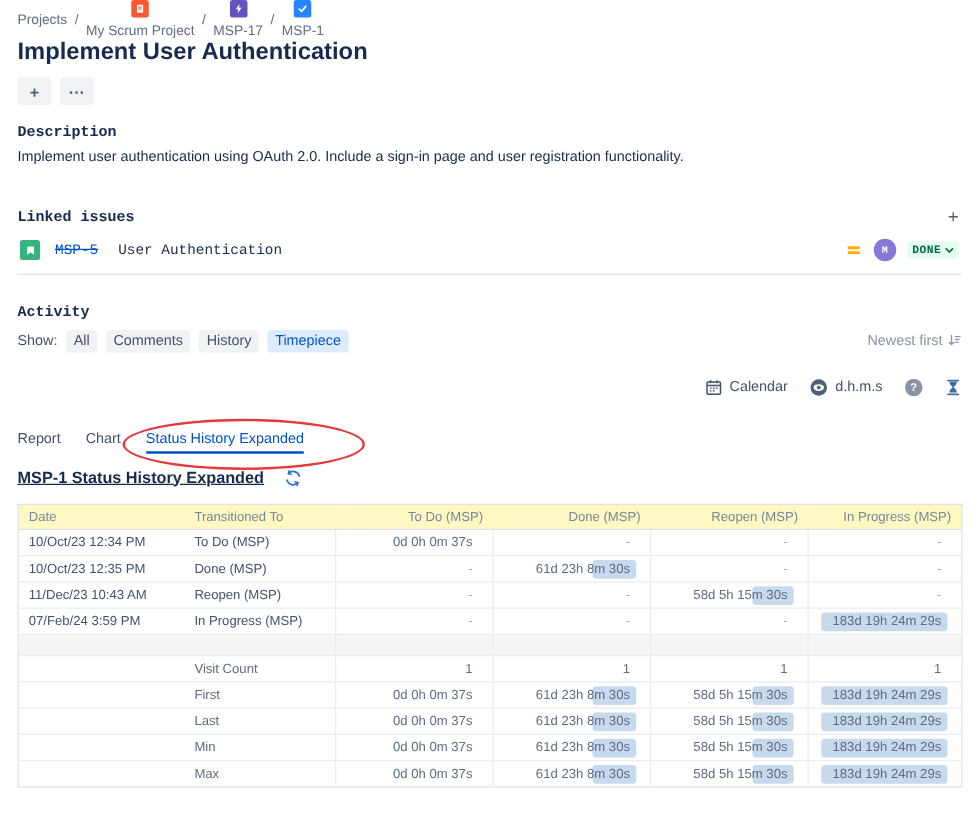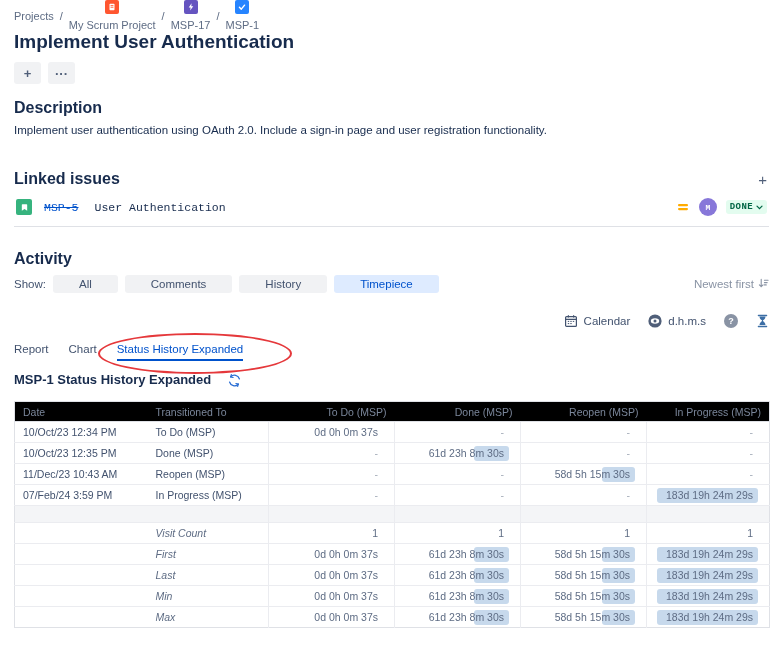--- a/index.html
+++ b/index.html
@@ -18,70 +18,70 @@
   .bc-icon.task{background:#2684ff;}
   .sep{color:#5e6c84;}
   
   h1.title{font-size:19px;line-height:22px;font-weight:700;margin:8px 0 0;color:#172b4d;}
   .actions{display:flex;gap:7px;margin-top:9px;}
   .icon-btn{width:27px;height:22px;border:none;border-radius:3px;background:#f1f2f4;color:#505f79;
     font-size:13px;font-weight:700;display:flex;align-items:center;justify-content:center;cursor:pointer;
     font-family:"Liberation Sans", sans-serif;line-height:1;}
   
   .desc{margin-top:15px;}
-  .sec-h{font-size:16px;font-weight:700;color:#172b4d;}
+  .sec-h{font-size:12px;font-weight:700;color:#172b4d;font-family:Liberation Mono, monospace;}
   .desc-body{margin-top:7px;font-size:11.5px;color:#172b4d;}
   
   .linked{margin-top:34px;}
   .linked-head{display:flex;justify-content:space-between;align-items:center;}
   .plus-link{font-size:15px;color:#505f79;line-height:1;cursor:pointer;padding:0 2px;}
   .relates{margin-top:11px;font-size:11px;color:#42526e;}
   .issue-row{margin-top:6px;display:flex;align-items:center;height:22px;padding:2px 2px 8px 2px;border-bottom:1px solid #dfe1e6;font-family:Liberation Mono, monospace;}
   .type-icon{width:16px;height:16px;border-radius:2px;background:#36b37e;display:inline-flex;align-items:center;justify-content:center;}
   .issue-key{margin-left:12px;font-size:11.5px;color:#0052cc;text-decoration:line-through;cursor:pointer;}
   .issue-sum{margin-left:16px;font-size:11.5px;color:#172b4d;}
   .issue-right{margin-left:auto;display:flex;align-items:center;gap:9px;}
   .avatar{width:18px;height:18px;border-radius:50%;background:#8777d9;color:#fff;font-size:8px;font-weight:700;
     display:flex;align-items:center;justify-content:center;}
   .lozenge{background:#e3fcef;color:#006644;font-size:9px;font-weight:700;letter-spacing:.4px;
     padding:2px 4px;border-radius:3px;display:flex;align-items:center;gap:3px;cursor:pointer;}
   
   .activity{margin-top:23px;}
   .show-row{margin-top:7px;display:flex;align-items:center;justify-content:space-between;}
   .show-left{display:flex;align-items:center;gap:7px;font-size:11.5px;color:#42526e;}
-  .filter{padding:3px 26px;border-radius:3px;background:#f1f2f4;color:#42526e;font-size:11.5px;cursor:pointer;}
+  .filter{padding:3px 6px;border-radius:3px;background:#f1f2f4;color:#42526e;font-size:11.5px;cursor:pointer;}
   .filter.active{background:#deebff;color:#0052cc;}
   .sort{display:flex;align-items:flex-start;gap:4px;font-size:11.5px;color:#8993a4;cursor:pointer;}
   
   .tp-toolbar{margin-top:21px;display:flex;justify-content:flex-end;align-items:center;gap:18px;
     font-size:11.5px;color:#42526e;}
   .tool{display:flex;align-items:center;gap:6px;cursor:pointer;}
   .help-icon{width:14px;height:14px;border-radius:50%;background:#8993a4;color:#fff;font-size:9px;font-weight:700;
     display:flex;align-items:center;justify-content:center;cursor:pointer;}
   
-  .tabs{margin-top:15px;display:flex;gap:20px;font-size:11.5px;position:relative;align-items:flex-end;}
+  .tabs{margin-top:28px;display:flex;gap:20px;font-size:11.5px;position:relative;align-items:flex-end;}
   .tab{color:#42526e;padding-bottom:6px;cursor:pointer;}
   .tab.active{color:#0052cc;box-shadow:inset 0 -2px 0 #0052cc;font-weight:400;}
   .annotation-ellipse{position:absolute;left:84px;top:-10px;width:190px;height:37px;
     border:2.5px solid #e5383b;border-radius:50%;pointer-events:none;}
   
-  .report-head{margin-top:9px;display:flex;align-items:center;gap:16px;}
+  .report-head{margin-top:9px;display:flex;align-items:center;gap:16px;text-decoration:underline;}
   .report-head h3{margin:0;font-size:13px;font-weight:700;color:#172b4d;}
   .refresh{cursor:pointer;display:flex;align-items:center;margin-top:3px;}
   .cal-note{margin-top:4px;font-size:10.5px;color:#172b4d;}
   
   table.hist{margin-top:13px;border-collapse:collapse;table-layout:fixed;width:755px;font-size:10.5px;
     border:1px solid #dfe1e6;}
-  table.hist th{background:#000000;color:#7a869a;font-weight:400;height:19px;padding:0 8px;
+  table.hist th{background:#fef9c3;color:#7a869a;font-weight:400;height:19px;padding:0 8px;
     border-bottom:1px solid #dfe1e6;text-align:right;overflow:hidden;white-space:nowrap;}
   table.hist th.l{text-align:left;}
   table.hist td{height:20px;border-top:1px solid #ebecf0;padding:0 8px;white-space:nowrap;overflow:hidden;}
   td.date{color:#42526e;}
   td.tlabel{color:#42526e;}
-  td.slabel{color:#5e6c84;font-style:italic;}
+  td.slabel{color:#5e6c84;}
   td.val{padding:0;text-align:right;color:#5e6c84;}
   .cw{position:relative;height:20px;}
   .vt{position:absolute;right:8px;top:50%;transform:translateY(-50%);z-index:1;}
   .vt.dash{color:#a5adba;}
   .bar{position:absolute;right:3px;top:2.5px;bottom:2.5px;background:#c7d9ec;border-radius:3px;}
   td.v{border-left:1px solid #ebecf0;}
   tr.sep-row td{background:#f4f5f7;height:16px;}
 </style>
 </head>
 <body>

